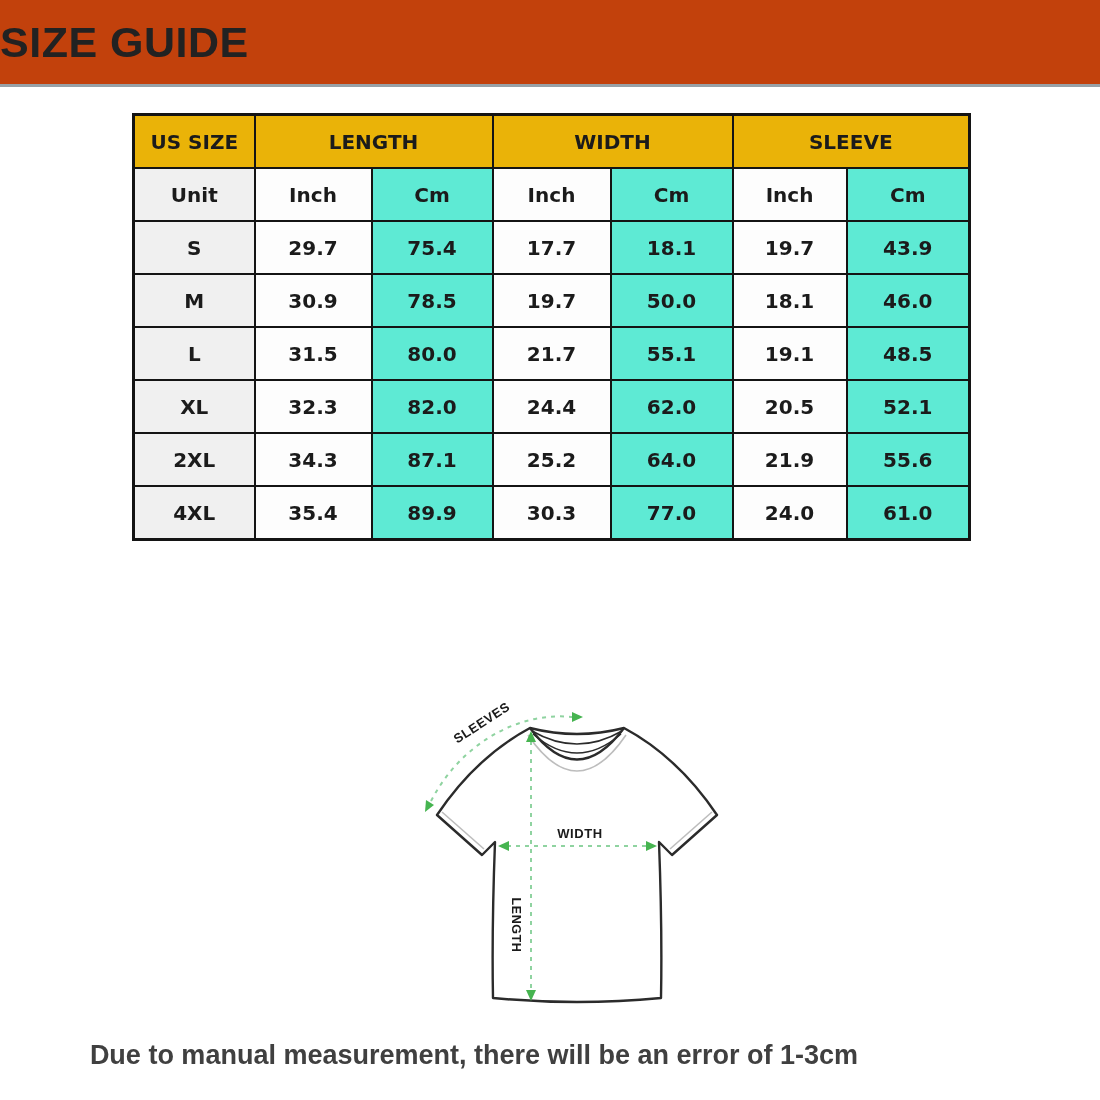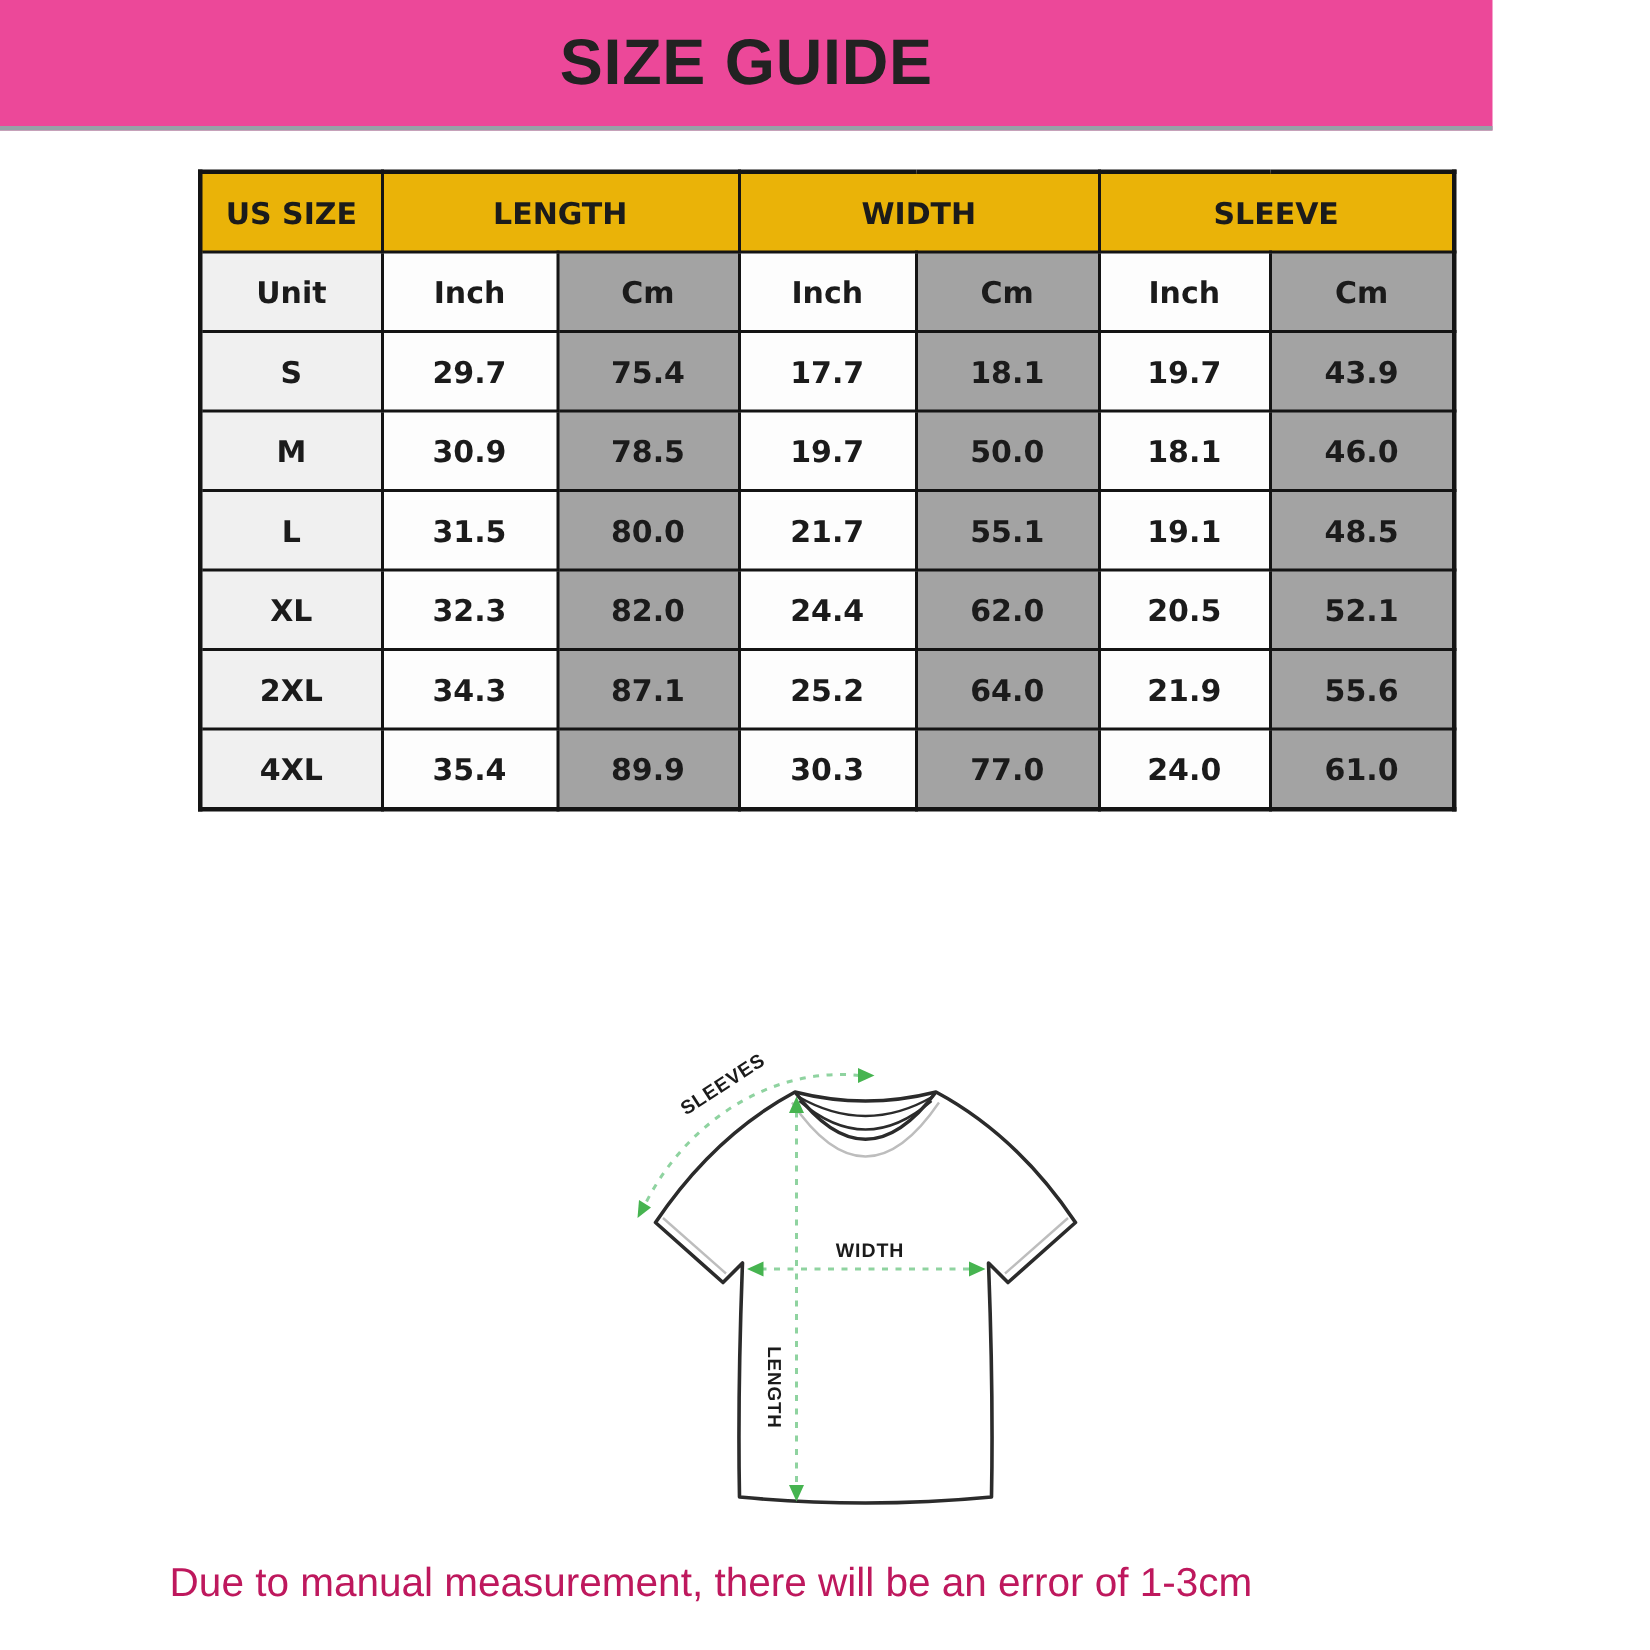--- a/index.html
+++ b/index.html
@@ -1,45 +1,45 @@
 <!DOCTYPE html>
 <html><head>
 <meta charset="utf-8">
 <style>
   html,body{margin:0;padding:0;background:#ffffff;}
   .page{position:relative;width:1100px;height:1100px;background:#ffffff;overflow:hidden;
         font-family:"Liberation Sans", sans-serif;}
 
   
-  .title-bar{position:absolute;left:0;top:0;width:995px;height:84px;
-             background:#ec4899;border-bottom:3px solid #98a1a7;
-             display:flex;align-items:center;justify-content:center;}
+  .title-bar{position:absolute;left:0;top:0;width:1100px;height:84px;
+             background:#c2410c;border-bottom:3px solid #98a1a7;
+             display:flex;align-items:center;}
   .title-bar h1{margin:0;font-size:43px;font-weight:800;color:#222222;
                 letter-spacing:0.5px;font-family:"Liberation Sans", sans-serif;}
 
   
   table.size-table{position:absolute;left:132px;top:113px;width:836px;
                    border-collapse:collapse;table-layout:fixed;
                    border:3px solid #141414;
                    font-family:"DejaVu Sans","Liberation Sans",sans-serif;}
   table.size-table td{border:2px solid #141414;height:51px;text-align:center;
                       vertical-align:middle;padding:0;color:#1b1b1b;}
   td.g {background:#eab308;font-weight:700;font-size:20px;}
   td.sz{background:#f0f0f0;font-weight:700;font-size:20px;}
   td.in{background:#fdfdfd;font-weight:700;font-size:20px;}
-  td.cm{background:#a3a3a3;font-weight:700;font-size:20px;}
+  td.cm{background:#5eead4;font-weight:700;font-size:20px;}
 
   
   svg.shirt{position:absolute;left:410px;top:695px;width:370px;height:340px;}
   svg.shirt text{font-family:"Liberation Sans",sans-serif;font-weight:bold;
                  fill:#1b1b1b;letter-spacing:0.6px;}
 
   
   .note{position:absolute;left:0;top:1040px;width:948px;text-align:center;
-        color:#be185d;font-size:27px;font-weight:400;
+        color:#404040;font-size:27px;font-weight:700;
         font-family:"Liberation Sans",sans-serif;}
 </style>
 </head>
 <body>
 
 <div class="page">
 
   <div class="title-bar">
     <h1>SIZE GUIDE</h1>
   </div>

